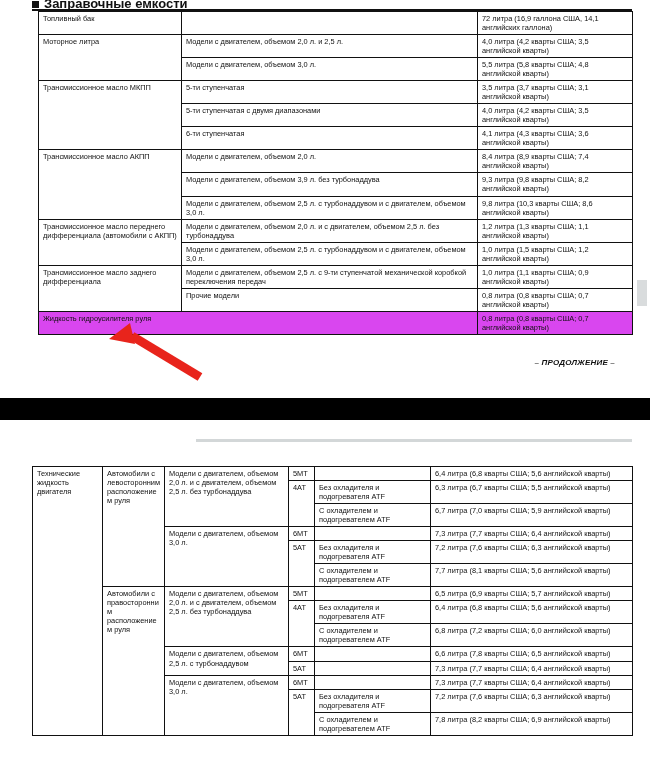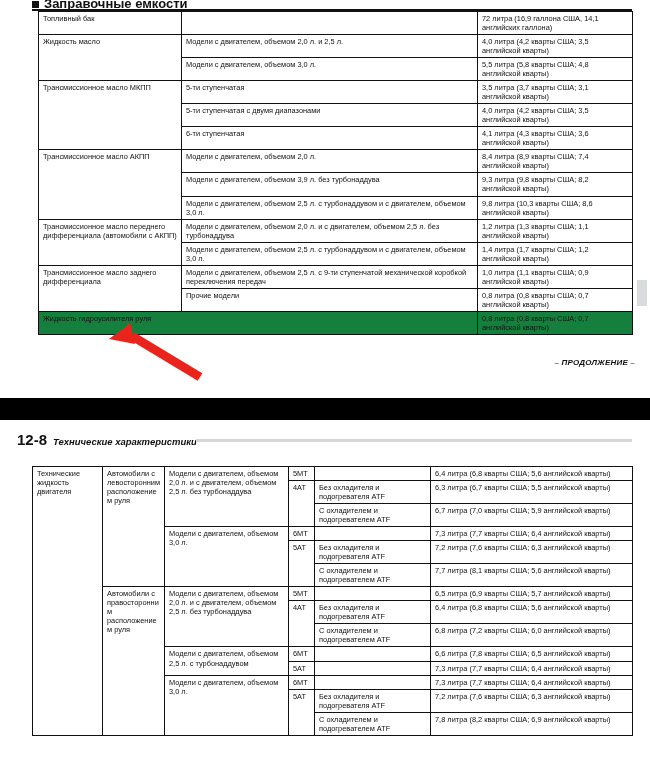--- a/index.html
+++ b/index.html
@@ -61,35 +61,35 @@
     border: 1px solid #111;
     padding: 2px 3px 2px 4px;
     vertical-align: top;
     color: #111;
     word-wrap: break-word;
     hyphens: auto;
   }
   #table-1 { left: 38px; top: 11px; width: 594px; }
   #table-2 { left: 32px; top: 466px; width: 600px; }
 
-  .shaded { background: #15803d; }
+  .shaded { background: #d946ef; }
 
   
   .arrow {
     position: absolute;
     left: 96px;
     top: 320px;
     width: 110px;
     height: 62px;
   }
 
   
   .cont-note {
     position: absolute;
-    right: 12px;
+    right: 32px;
     top: 358px;
     font-size: 8px;
     font-style: italic;
     font-weight: bold;
     letter-spacing: .2px;
     color: #111;
     white-space: nowrap;
   }
 
   
@@ -156,21 +156,21 @@
       <col style="width:296px">
       <col style="width:155px">
     </colgroup>
     <tbody>
       <tr>
         <td>Топливный бак</td>
         <td></td>
         <td>72 литра (16,9 галлона США, 14,1 английских галлона)</td>
       </tr>
       <tr>
-        <td rowspan="2">Жидкость масло</td>
+        <td rowspan="2">Моторное литра</td>
         <td>Модели с двигателем, объемом 2,0 л. и 2,5 л.</td>
         <td>4,0 литра (4,2 кварты США; 3,5 английской кварты)</td>
       </tr>
       <tr>
         <td>Модели с двигателем, объемом 3,0 л.</td>
         <td>5,5 литра (5,8 кварты США; 4,8 английской кварты)</td>
       </tr>
       <tr>
         <td rowspan="3">Трансмиссионное масло МКПП</td>
         <td>5-ти ступенчатая</td>
@@ -197,21 +197,21 @@
         <td>Модели с двигателем, объемом 2,5 л. с турбонаддувом и с двигателем, объемом 3,0 л.</td>
         <td>9,8 литра (10,3 кварты США; 8,6 английской кварты)</td>
       </tr>
       <tr>
         <td rowspan="2">Трансмиссионное масло переднего дифференциала (автомобили с АКПП)</td>
         <td>Модели с двигателем, объемом 2,0 л. и с двигателем, объемом 2,5 л. без турбонаддува</td>
         <td>1,2 литра (1,3 кварты США; 1,1 английской кварты)</td>
       </tr>
       <tr>
         <td>Модели с двигателем, объемом 2,5 л. с турбонаддувом и с двигателем, объемом 3,0 л.</td>
-        <td>1,4 литра (1,7 кварты США; 1,2 английской кварты)</td>
+        <td>1,0 литра (1,5 кварты США; 1,2 английской кварты)</td>
       </tr>
       <tr>
         <td rowspan="2">Трансмиссионное масло заднего дифференциала</td>
         <td>Модели с двигателем, объемом 2,5 л. с 9-ти ступенчатой механической коробкой переключения передач</td>
         <td>1,0 литра (1,1 кварты США; 0,9 английской кварты)</td>
       </tr>
       <tr>
         <td>Прочие модели</td>
         <td>0,8 литра (0,8 кварты США; 0,7 английской кварты)</td>
       </tr>
@@ -228,23 +228,20 @@
     <g>
       <path d="M104 57 L36 16" stroke="#e8241c" stroke-width="9" stroke-linecap="butt" fill="none"></path>
       <polygon points="34,3 13,19 39,24" fill="#e8241c"></polygon>
     </g>
   </svg>
 
   <div class="cont-note">– ПРОДОЛЖЕНИЕ –</div>
 
   <div class="band"></div>
 
-  <div class="run-head">
-    <span class="pg">12-8</span><span class="ttl">Технические характеристики</span>
-  </div>
   <div class="run-head-rule"></div>
 
   <table class="spec" id="table-2">
     <colgroup>
       <col style="width:70px">
       <col style="width:62px">
       <col style="width:124px">
       <col style="width:26px">
       <col style="width:116px">
       <col style="width:202px">

